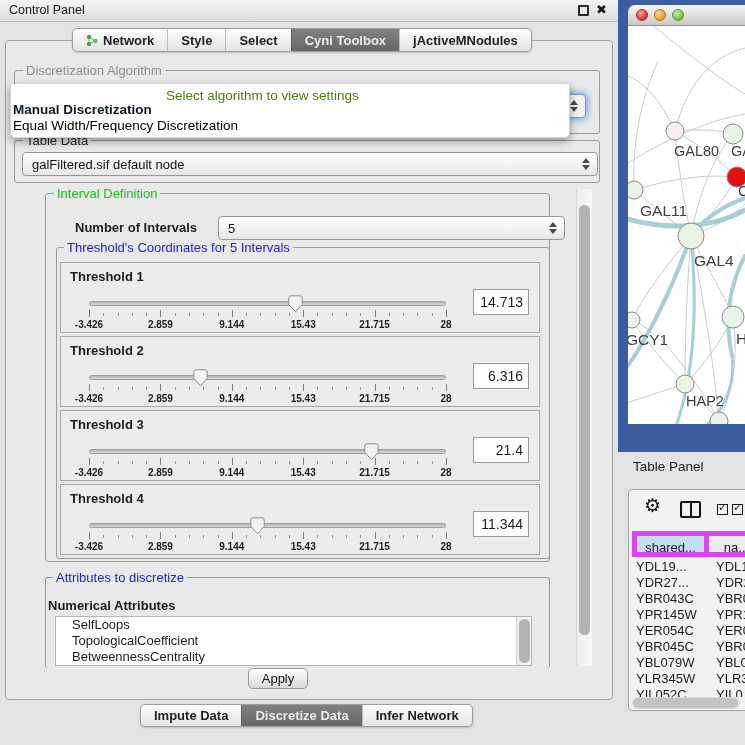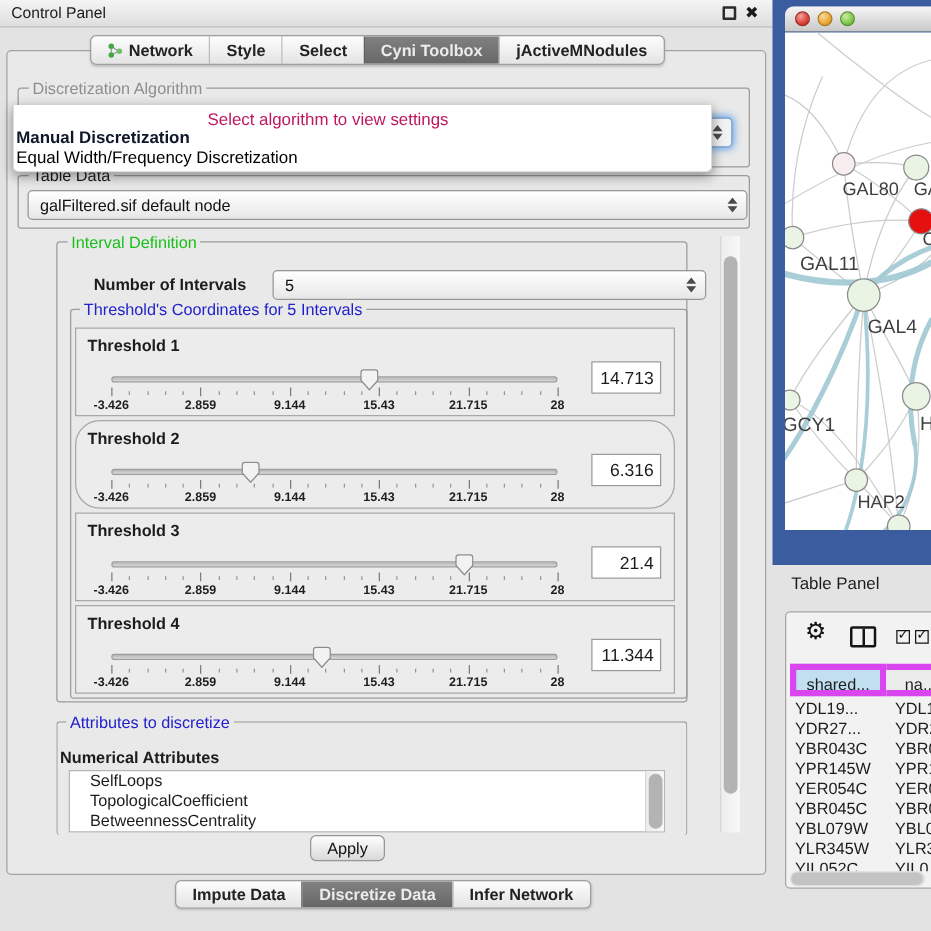--- a/index.html
+++ b/index.html
@@ -37,21 +37,21 @@
   .combo { background:linear-gradient(#ffffff,#e7e7e7); border:1px solid #979797; border-radius:4px; font-size:13px; color:#111; }
   .combo .val { position:absolute; left:9px; top:4px; white-space:nowrap; }
   .stepper { position:absolute; right:7px; top:50%; width:8px; height:12px; transform:translateY(-50%); }
   .stepper::before, .stepper::after { content:""; position:absolute; left:0; border-left:4px solid transparent; border-right:4px solid transparent; }
   .stepper::before { top:0; border-bottom:5px solid #4a4a4a; }
   .stepper::after { bottom:0; border-top:5px solid #4a4a4a; }
   .combo.focused { border:1px solid #6f9fd0; box-shadow:0 0 6px 2px rgba(100,160,230,.8); background:#f2f2f2; }
 
   
   .popup { left:10px; top:84px; width:560px; height:54px; background:#fff; border:1px solid #d2d2d2; border-top:none; border-radius:0 0 5px 5px; box-shadow:0 3px 9px rgba(0,0,0,.38); z-index:20; }
-  .popup .ph { position:absolute; left:155px; top:4px; font-size:13.5px; color:#be185d; }
+  .popup .ph { position:absolute; left:155px; top:4px; font-size:13.5px; color:#4d7c0f; }
   .popup .opt1 { position:absolute; left:2px; top:18px; font-size:13.5px; font-weight:bold; color:#0f172a; }
   .popup .opt2 { position:absolute; left:2px; top:34px; font-size:13.5px; color:#000; }
 
   
   .thr-panel { left:60px; width:480px; height:71px; background:#ececec; border:1px solid #a8a8a8; }
   .thr-label { position:absolute; left:9px; top:6px; font-size:13px; font-weight:bold; }
   .slider { position:absolute; left:28px; top:32px; width:357px; height:36px; }
   .track { position:absolute; left:0; top:6px; width:100%; height:5px; background:linear-gradient(#b5b5b5,#d9d9d9); border:1px solid #9c9c9c; border-radius:3px; }
   .thumb { position:absolute; top:0; width:15px; height:18px; margin-left:-7px; }
   .ticks { position:absolute; left:0; top:15px; width:100%; height:8px; }
@@ -213,21 +213,21 @@
       <span style="left:20%">2.859</span>
       <span style="left:40%">9.144</span>
       <span style="left:60%">15.43</span>
       <span style="left:80%">21.715</span>
       <span style="left:100%">28</span>
     </div>
   </div>
   <div class="valuebox">14.713</div>
 </div>
 
-<div class="abs thr-panel" style="top:336px;border-radius:20px;">
+<div class="abs thr-panel" style="top:336px;">
   <span class="thr-label">Threshold 2</span>
   <div class="slider">
     <div class="track"></div>
     <div class="thumb" style="left: 31%;">
       <svg width="15" height="18" viewBox="0 0 15 18">
           <path d="M3 .8 H12 Q14.2 .8 14.2 3 V9.4 L7.5 16.8 L.8 9.4 V3 Q.8 .8 3 .8 Z" fill="#f2f2f2" stroke="#8c8c8c"></path>
         </svg>
     </div>
     <div class="ticks">
         <i class="major" style="left: 0%;"></i>

